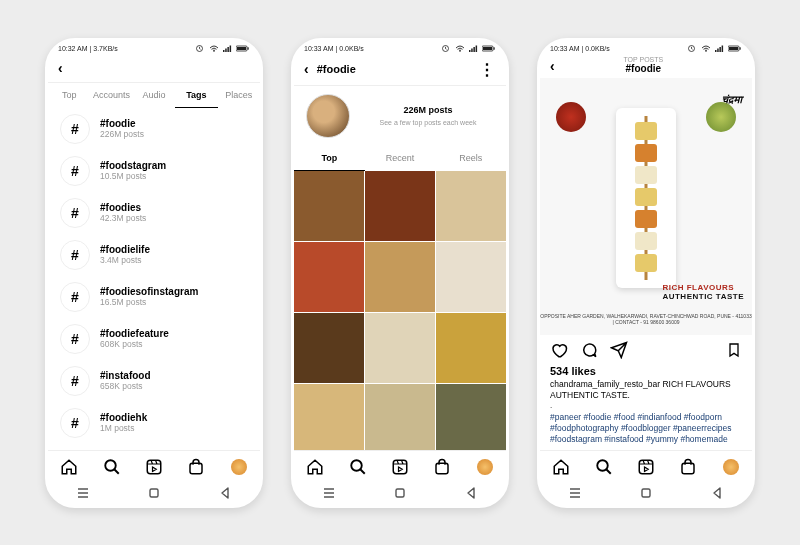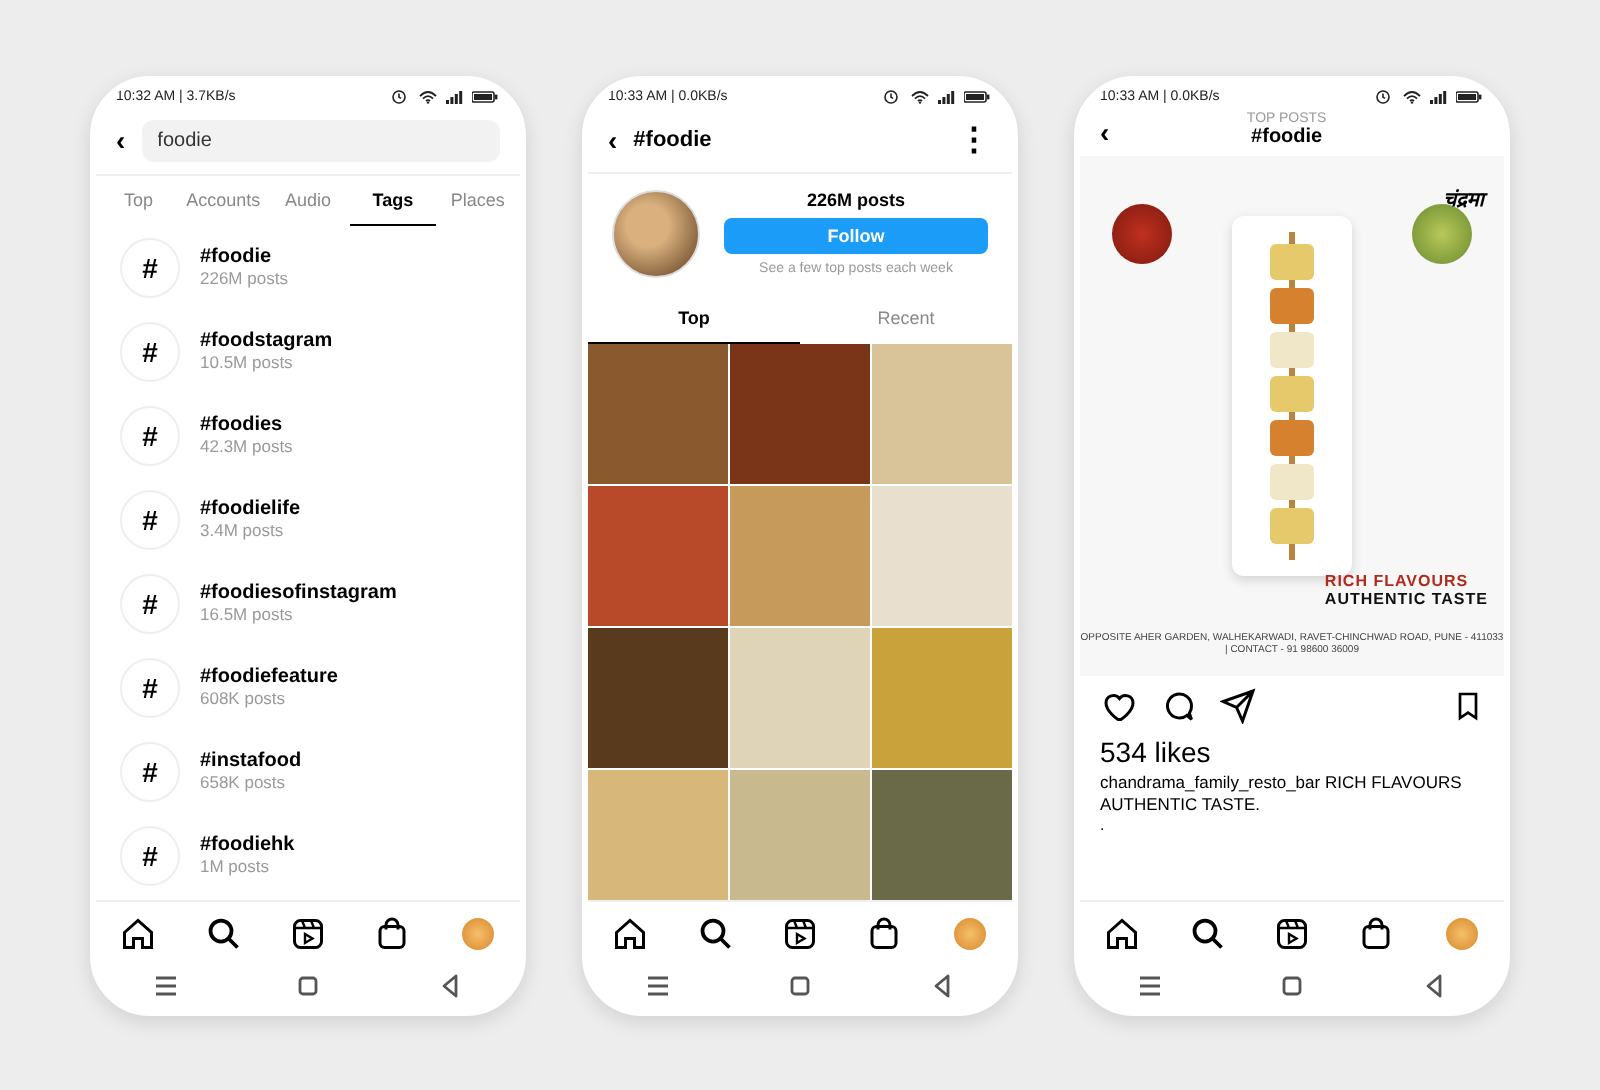--- a/index.html
+++ b/index.html
@@ -35,21 +35,21 @@
   .grid{display:grid;grid-template-columns:repeat(3,1fr);gap:1px;flex:1;overflow:hidden;}
   .cell{aspect-ratio:1;background:#888;}
   
   .postimg{width:100%;height:260px;background:#f7f7f7;position:relative;display:flex;flex-direction:column;align-items:center;}
   .plate{width:60px;height:180px;background:#fff;border-radius:6px;margin-top:30px;box-shadow:0 2px 6px rgba(0,0,0,.15);position:relative;}
   .kebab{position:absolute;top:8px;left:50%;transform:translateX(-50%);width:3px;height:164px;background:#b8843f;}
   .chunk{position:absolute;left:50%;transform:translateX(-50%);width:22px;height:18px;border-radius:3px;}
   .bowl{position:absolute;width:30px;height:30px;border-radius:50%;}
   .actions{display:flex;align-items:center;padding:6px 10px;gap:12px;font-size:15px;}
   .actions .save{margin-left:auto;}
-  .likes{font-size:14px;font-weight:400;padding:0 10px;}
+  .likes{font-size:11px;font-weight:700;padding:0 10px;}
   .caption{font-size:8.5px;padding:2px 10px 0;line-height:1.3;}
   .hashtags{color:#1a3e72;font-size:8.5px;padding:2px 10px 4px;line-height:1.3;}
   .dot{font-size:8px;padding:0 10px;}
   .brand{position:absolute;top:14px;right:10px;font-size:10px;font-weight:700;font-style:italic;}
   .slogan{position:absolute;bottom:34px;right:8px;text-align:left;font-size:8px;letter-spacing:.5px;}
   .addr{position:absolute;bottom:10px;left:0;right:0;text-align:center;font-size:5px;color:#444;}
   .dots{margin-left:auto;font-weight:700;letter-spacing:1px;}
   .tp{font-size:7px;color:#999;text-align:center;margin-top:2px;}
   .tp2{font-size:10px;font-weight:700;text-align:center;margin-bottom:4px;}
   svg{display:block;}
@@ -77,21 +77,20 @@
         </svg>
       <svg width="14" height="7">
           <rect x="0" y="1" width="11" height="5" rx="1" fill="none" stroke="#222" stroke-width="0.8"></rect>
           <rect x="1" y="2" width="9" height="3" fill="#222"></rect>
           <rect x="11.5" y="2.3" width="1.2" height="2.4" fill="#222"></rect>
         </svg>
     </span>
   </div>
   <div class="header">
     <span class="back">‹</span>
-    <input class="search-input" value="foodie" style="">
   </div>
   <div class="tabs">
     <span>Top</span>
     <span>Accounts</span>
     <span>Audio</span>
     <span class="active">Tags</span>
     <span>Places</span>
   </div>
   <div class="list" id="taglist">
       <div class="item">
@@ -226,27 +225,27 @@
   </div>
   <div class="header">
     <span class="back">‹</span>
     <span class="title">#foodie</span>
     <span class="dots">⋮</span>
   </div>
   <div class="hashhead">
     <div class="ava"></div>
     <div class="hashside">
       <span class="posts">226M posts</span>
-      <button class="followbtn">Follow</button>
       <span class="hint">See a few top posts each week</span>
     </div>
   </div>
   <div class="tabs">
     <span class="active">Top</span>
     <span>Recent</span>
+    <span>Reels</span>
   </div>
   <div class="grid" id="grid">
       <div class="cell" style="background: rgb(138, 90, 46);"></div>
       <div class="cell" style="background: rgb(122, 53, 24);"></div>
       <div class="cell" style="background: rgb(217, 196, 154);"></div>
       <div class="cell" style="background: rgb(184, 74, 42);"></div>
       <div class="cell" style="background: rgb(197, 154, 90);"></div>
       <div class="cell" style="background: rgb(232, 223, 206);"></div>
       <div class="cell" style="background: rgb(90, 58, 28);"></div>
       <div class="cell" style="background: rgb(224, 212, 184);"></div>
@@ -373,20 +372,21 @@
       </span>
     <span class="save">
         <svg width="16" height="18" viewBox="0 0 24 24">
           <path d="M6 3h12v18l-6-4-6 4z" fill="none" stroke="#000" stroke-width="2"></path>
         </svg>
       </span>
   </div>
   <div class="likes">534 likes</div>
   <div class="caption">chandrama_family_resto_bar RICH FLAVOURS AUTHENTIC TASTE.</div>
   <div class="dot">.</div>
+  <div class="hashtags">#paneer #foodie #food #indianfood #foodporn #foodphotography #foodblogger #paneerrecipes #foodstagram #instafood #yummy #homemade</div>
   <div style="flex:1"></div>
   <div class="bottomnav">
     <div class="nav-ico">
         <svg width="18" height="18" viewBox="0 0 24 24">
           <path d="M3 11 12 3l9 8v10h-6v-6h-6v6H3z" fill="none" stroke="#000" stroke-width="2"></path>
         </svg>
       </div>
     <div class="nav-ico">
         <svg width="18" height="18" viewBox="0 0 24 24">
           <circle cx="10" cy="10" r="7" fill="none" stroke="#000" stroke-width="2.5"></circle>

